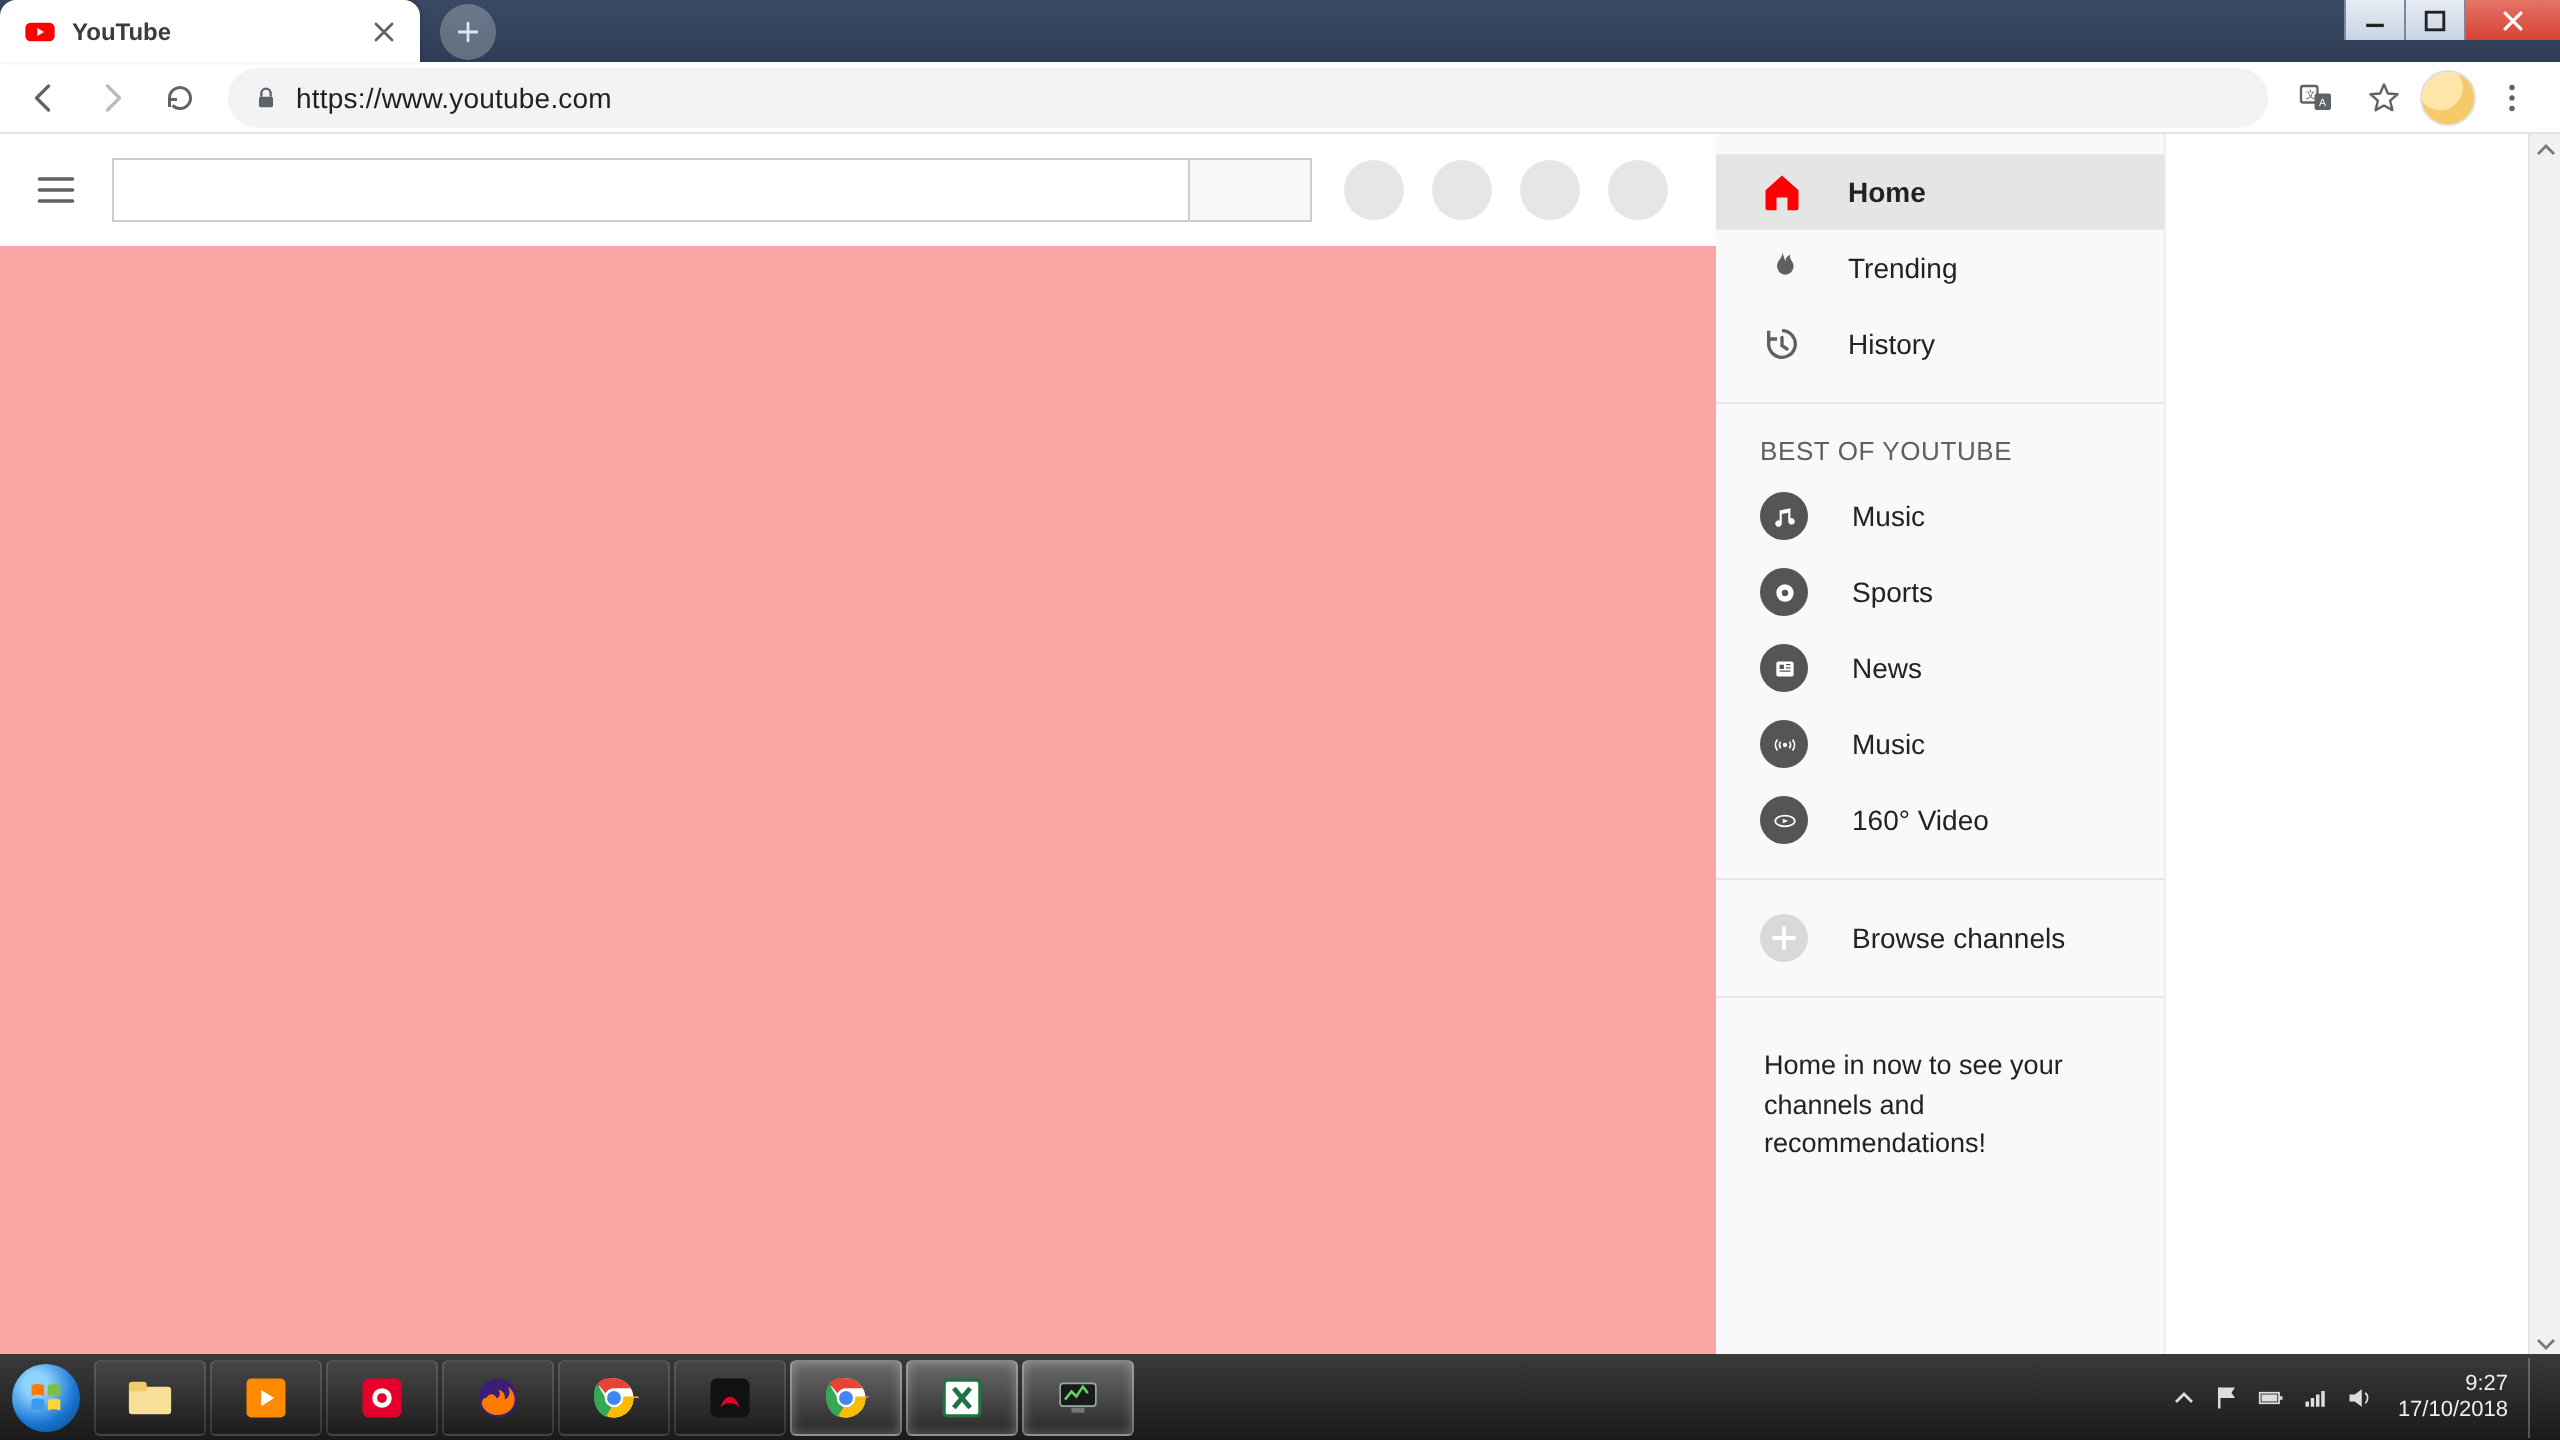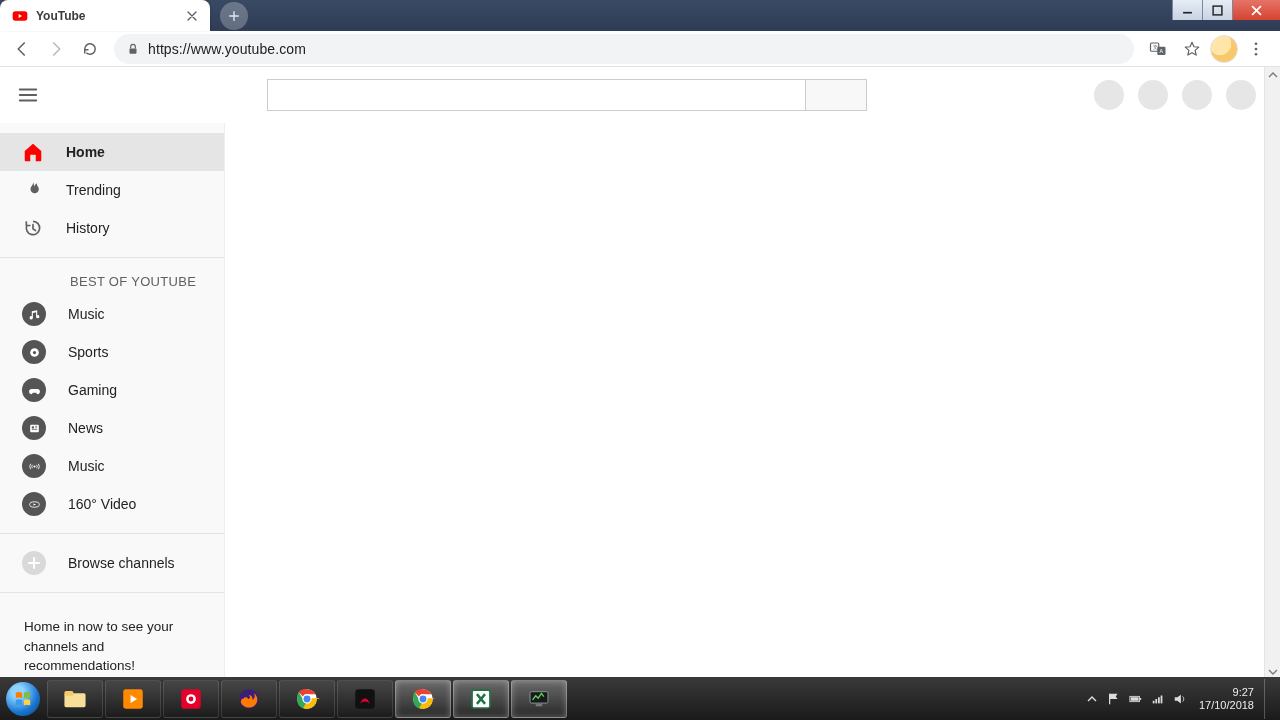--- a/index.html
+++ b/index.html
@@ -59,21 +59,21 @@
   .toolbar-right { display:flex; align-items:center; gap:2px; padding-right:2px; }
   .avatar-btn {
     width:28px; height:28px; border-radius:50%;
     background: radial-gradient(circle at 35% 30%, #ffe6a8 0 45%, #f7c96b 46% 100%);
     border:1px solid #e0e0e0;
   }
 
   
   .yt {
     height:calc(720px - 31px - 36px - 40px); 
-    display:flex; flex-direction:column; position:relative; background:#fca5a5;
+    display:flex; flex-direction:row; position:relative; background:#fca5a5;
   }
   .yt-header {
     height:56px; display:flex; align-items:center; padding:0 16px; gap:16px;
     background:#fff;
   }
   .hamburger { width:24px; height:24px; color:#606060; display:flex; align-items:center; justify-content:center; }
   .yt-header-center { flex:1; display:flex; justify-content:center; }
   .yt-search {
     display:flex; width:600px; height:32px;
   }
@@ -94,21 +94,21 @@
   }
   .sb-item {
     display:flex; align-items:center; height:38px; padding:0 22px; gap:22px;
     font-size:14px; color:#222; cursor:pointer;
   }
   .sb-item .sb-icon { width:22px; height:22px; display:flex; align-items:center; justify-content:center; color:#606060; }
   .sb-item.active { background:#e5e5e5; font-weight:600; }
   .sb-item.active .sb-icon { color:#ff0000; }
   .sb-sep { height:1px; background:#e5e5e5; margin:10px 0; }
   .sb-heading {
-    padding:6px 22px; font-size:13px; color:#606060; letter-spacing:.3px;margin-left:48px;
+    padding:6px 22px; font-size:13px; color:#606060; letter-spacing:.3px;
   }
   .sb-round .sb-icon {
     width:24px; height:24px; border-radius:50%; background:#555; color:#fff;
   }
   .sb-round .sb-icon svg { width:13px; height:13px; }
   .sb-browse .sb-icon { width:24px; height:24px; border-radius:50%; background:#d9d9d9; color:#fff; }
   .sb-signin-block { padding:14px 24px 6px; font-size:13.5px; color:#222; line-height:1.45; }
 
   .main { flex:1; background:#fff; }
 
@@ -307,28 +307,20 @@
         <span>Music</span>
       </div>
       <div class="sb-item sb-round">
         <span class="sb-icon">
             <svg viewBox="0 0 24 24">
               <circle cx="12" cy="12" r="8" fill="currentColor"></circle>
               <circle cx="12" cy="12" r="3" fill="#555"></circle>
             </svg>
           </span>
         <span>Sports</span>
-      </div>
-      <div class="sb-item sb-round">
-        <span class="sb-icon">
-            <svg viewBox="0 0 24 24">
-              <path d="M7 9h10a5 5 0 0 1 0 10l-2-3h-6l-2 3a5 5 0 0 1 0-10z" fill="currentColor"></path>
-            </svg>
-          </span>
-        <span>Gaming</span>
       </div>
       <div class="sb-item sb-round">
         <span class="sb-icon">
             <svg viewBox="0 0 24 24">
               <rect x="4" y="5" width="16" height="14" rx="2" fill="currentColor"></rect>
               <rect x="7" y="8" width="4" height="4" fill="#555"></rect>
               <path d="M13 8h4M13 11h4M7 14h10" stroke="#555" stroke-width="1.3"></path>
             </svg>
           </span>
         <span>News</span>

